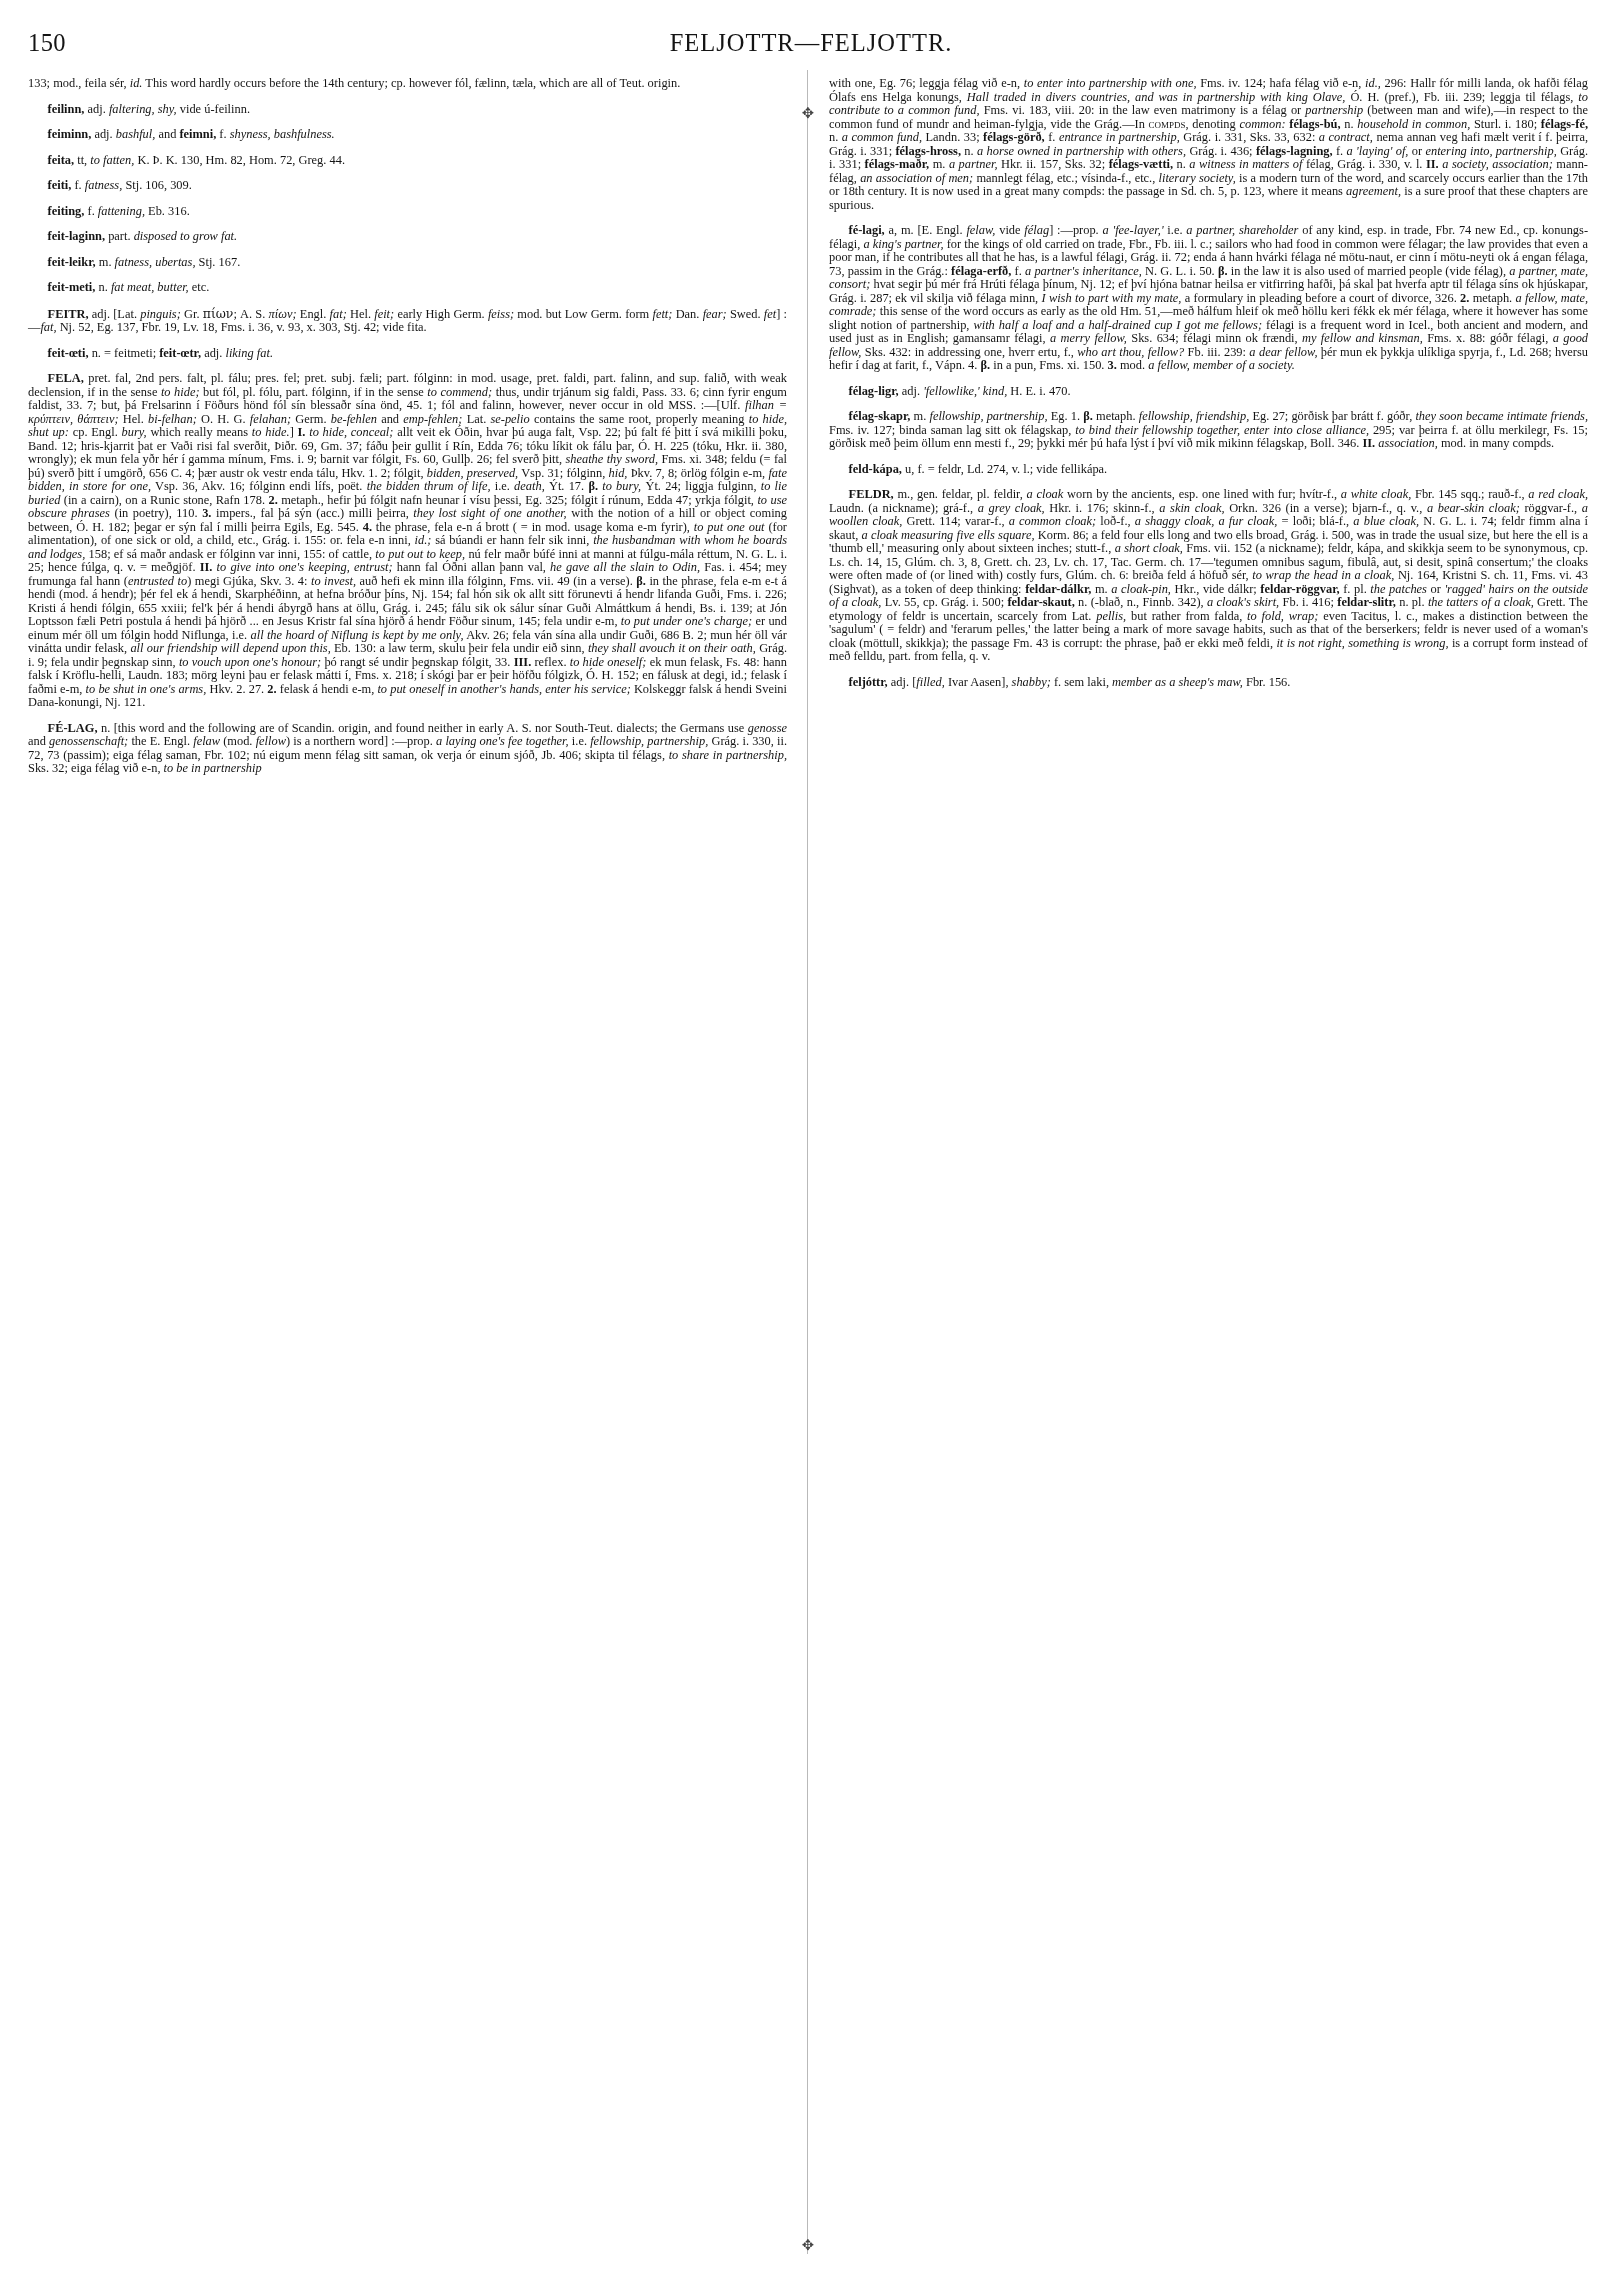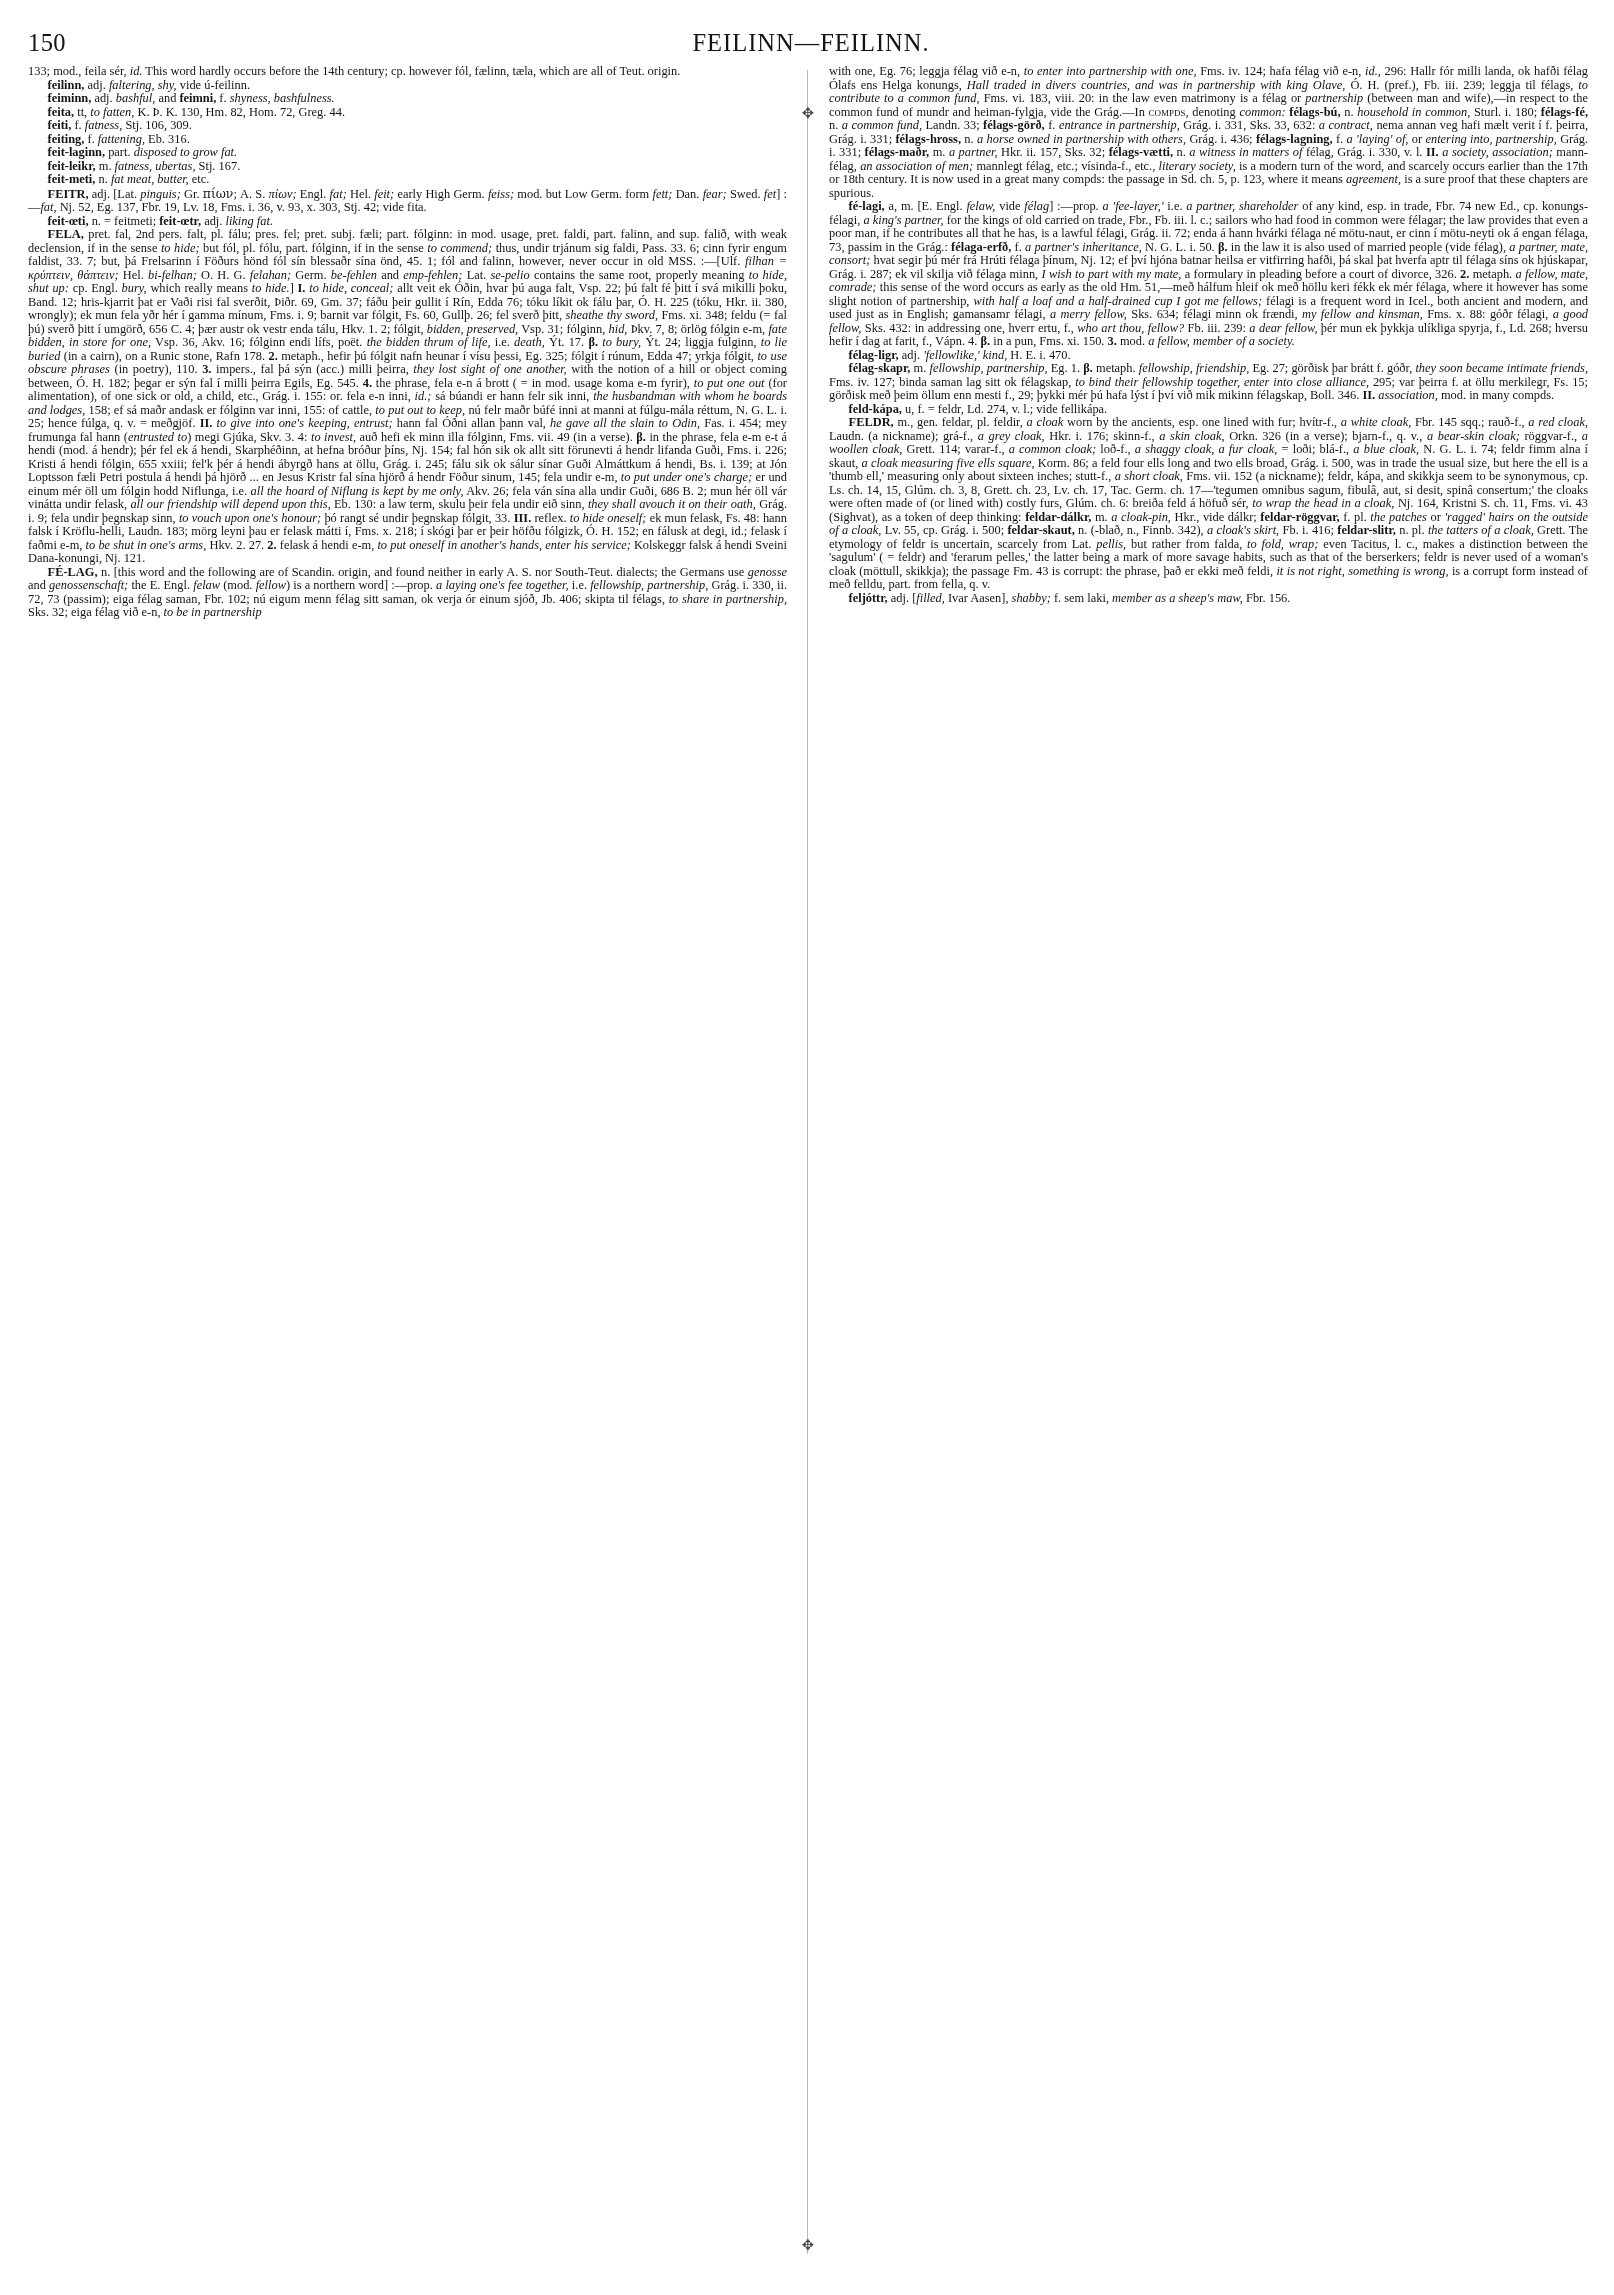--- a/index.html
+++ b/index.html
@@ -63,21 +63,21 @@
   }
   .rule {
     position: absolute;
     left: 20.4px;
     top: 4.9px;
     bottom: 4.9px;
     width: 0.8px;
     background: #b9b9b9;
   }
   .entry {
-    margin: 0 0 0 0;
+    margin: 12px 0 0 0;
     text-indent: 19.6px;
   }
   .entry.first { text-indent: 0; }
   .sc { font-variant: small-caps; }
   .bgreek { font-family: "DejaVu Serif", serif; }
   
   .regmark {
     position: absolute;
     left: 50%;
     transform: translateX(-50%);
@@ -87,21 +87,21 @@
   .regmark.top { top: 39px; }
   .regmark.bottom { bottom: 4.9px; }
 </style>
 </head>
 <body>
 
 <div class="page">
 
   <div class="header">
     <div class="folio">150</div>
-    <div class="running-head">FEILINN—FEILINN.</div>
+    <div class="running-head">FELJOTTR—FELJOTTR.</div>
   </div>
 
   <div class="columns">
     <div class="col" id="col-left">
         <p class="entry first">133; mod., feila sér, <i>id.</i>  This word hardly occurs before the 14th century; cp. however fól, fælinn, tæla, which are all of Teut. origin.</p>
         <p class="entry"><b>feilinn,</b> adj. <i>faltering, shy,</i> vide ú-feilinn.</p>
         <p class="entry"><b>feiminn,</b> adj. <i>bashful,</i> and <b>feimni,</b> f. <i>shyness, bashfulness.</i></p>
         <p class="entry"><b>feita,</b> tt, <i>to fatten,</i> K. Þ. K. 130, Hm. 82, Hom. 72, Greg. 44.</p>
         <p class="entry"><b>feiti,</b> f. <i>fatness,</i> Stj. 106, 309.</p>
         <p class="entry"><b>feiting,</b> f. <i>fattening,</i> Eb. 316.</p>

